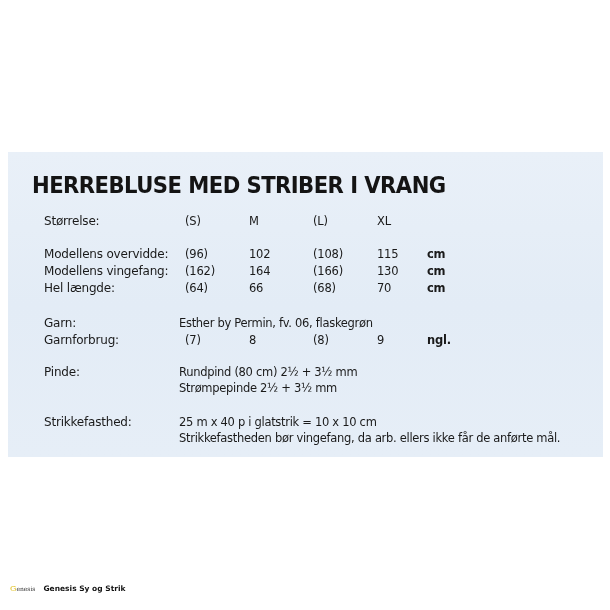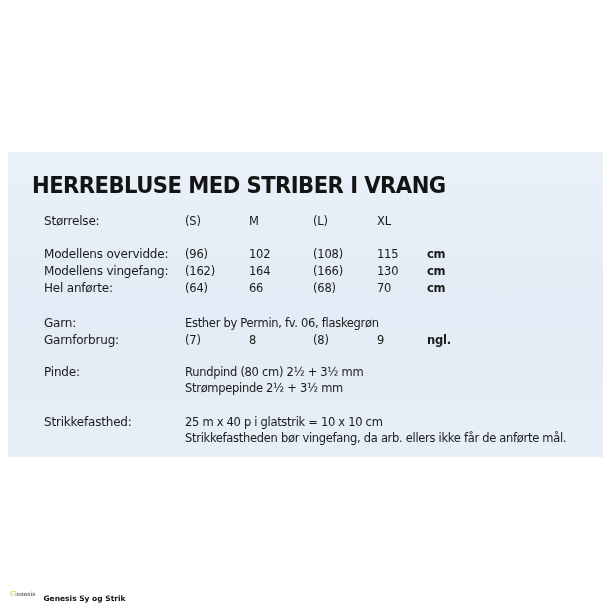--- a/index.html
+++ b/index.html
@@ -7,25 +7,25 @@
          font-family:"Liberation Sans", sans-serif; color:#1a1a1a; }
   .panel { position:absolute; left:8px; top:152px; width:595px; height:305px;
            background:linear-gradient(180deg,#e9f0f8 0%,#e3ecf6 50%,#e6eef7 100%); }
   .title { position:absolute; left:32px; top:172px; font-family:"DejaVu Sans", sans-serif;
            font-weight:bold; font-size:23px; letter-spacing:-0.6px; color:#141414; white-space:nowrap;
            transform:scaleX(0.92); transform-origin:left top; }
   .row { position:absolute; left:32px; height:16px; font-size:12.5px; white-space:nowrap; }
   .lbl { position:absolute; left:0; font-weight:normal; font-family:"DejaVu Sans", sans-serif; font-size:12px; letter-spacing:-0.2px;margin-left:12px; }
   .c { position:absolute; font-family:"DejaVu Sans", sans-serif; font-size:11.5px; letter-spacing:-0.2px; }
   .c1 { left:153px; } .c2 { left:217px; } .c3 { left:281px; } .c4 { left:345px; } .c5 { left:395px;font-weight:bold; }
-  .wide { position:absolute; left:153px; font-family:"DejaVu Sans", sans-serif; font-size:11.5px; letter-spacing:-0.3px; }
+  .wide { position:absolute; left:147px; font-family:"DejaVu Sans", sans-serif; font-size:11.5px; letter-spacing:-0.3px; }
   .footer { position:absolute; left:10px; top:584px; display:flex; align-items:center; gap:8px; }
   .logo { font-size:6px; color:#333; font-family:"DejaVu Serif", serif; }
   .logo span { color:#e0c020; font-size:8px; }
-  .brand { font-weight:bold; font-size:7.5px; font-family:"DejaVu Sans", sans-serif; color:#111;margin-top:10px; }
+  .brand { font-weight:bold; font-size:7.5px; font-family:"DejaVu Sans", sans-serif; color:#111; }
 </style>
 </head>
 <body>
 
 <div class="panel"></div>
 
 <div class="title">HERREBLUSE MED STRIBER I VRANG</div>
 
 <div class="row" style="top:214px;">
   <span class="lbl">Størrelse:</span>
@@ -45,21 +45,21 @@
 </div>
 <div class="row" style="top:264px;">
   <span class="lbl">Modellens vingefang:</span>
   <span class="c c1">(162)</span>
   <span class="c c2">164</span>
   <span class="c c3">(166)</span>
   <span class="c c4">130</span>
   <span class="c c5">cm</span>
 </div>
 <div class="row" style="top:281px;">
-  <span class="lbl">Hel anførte:</span>
+  <span class="lbl">Hel længde:</span>
   <span class="c c1">(64)</span>
   <span class="c c2">66</span>
   <span class="c c3">(68)</span>
   <span class="c c4">70</span>
   <span class="c c5">cm</span>
 </div>
 
 <div class="row" style="top:316px;">
   <span class="lbl">Garn:</span>
   <span class="wide">Esther by Permin, fv. 06, flaskegrøn</span>

